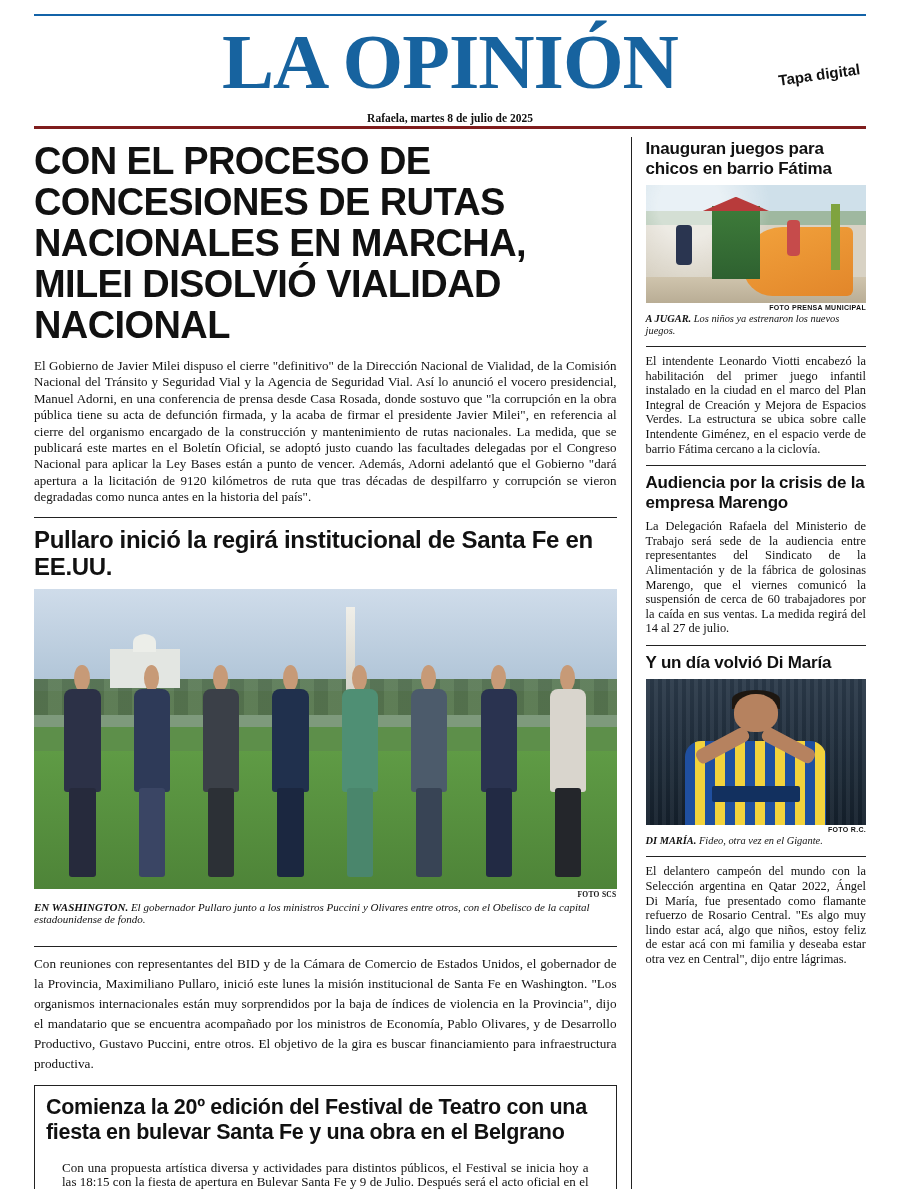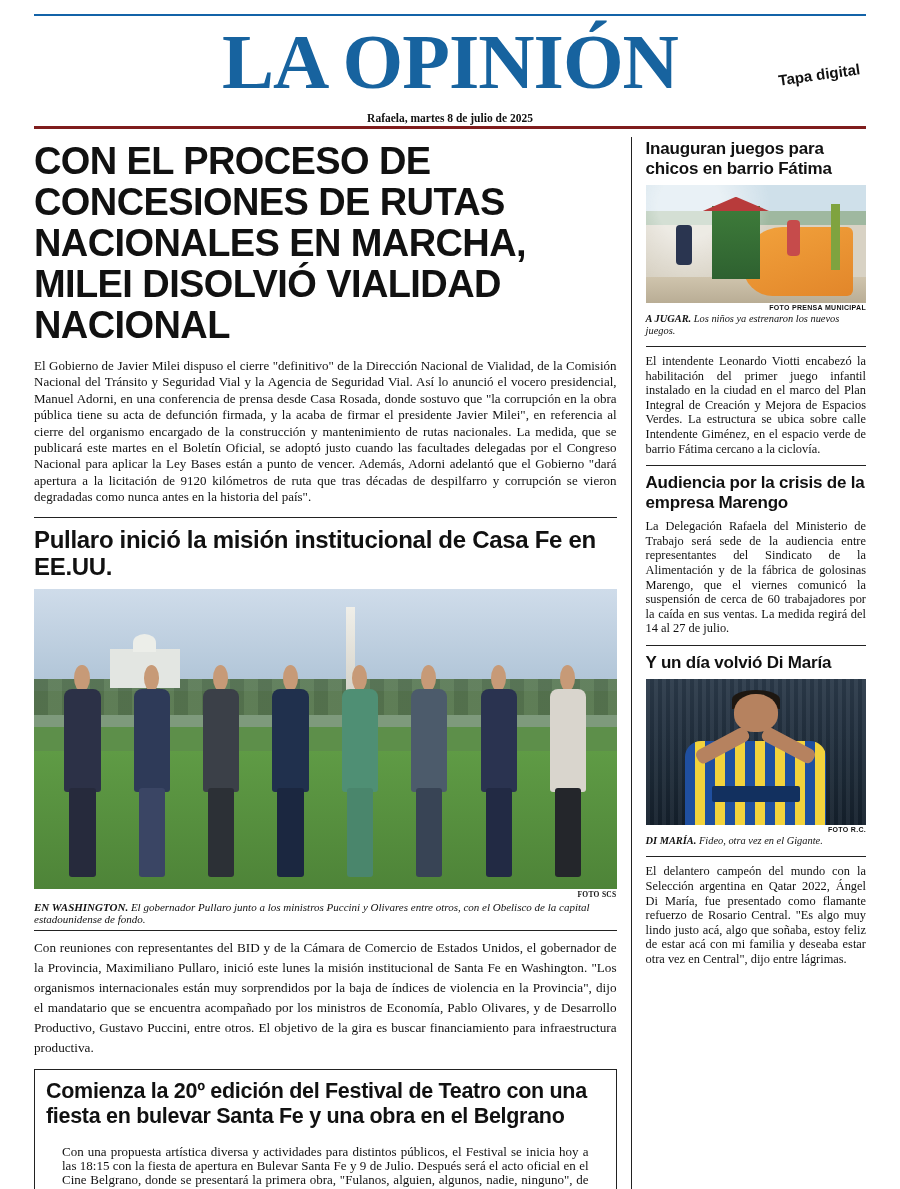--- a/index.html
+++ b/index.html
@@ -108,21 +108,21 @@
     letter-spacing:0.3px;
     text-align:right;
     margin-top:1px;
   }
   .caption{
     font-size:11px;
     line-height:12.6px;
     font-style:italic;
     margin-top:2px;
     border-bottom:1px solid #222;
-    padding-bottom:4px;
+    padding-bottom:20px;
   }
   .caption b{font-style:italic;font-weight:bold;}
   .story-body{
     font-size:13.2px;
     line-height:20px;
     text-align:justify;
     margin:7px 0 0 0;
   }
 
   
@@ -328,21 +328,21 @@
 
   <div class="content">
 
     <div class="col-main">
 
       <h1 class="lead-headline">CON EL PROCESO DE CONCESIONES DE RUTAS NACIONALES EN MARCHA, MILEI DISOLVIÓ VIALIDAD NACIONAL</h1>
       <p class="lead-body">El Gobierno de Javier Milei dispuso el cierre "definitivo" de la Dirección Nacional de Vialidad, de la Comisión Nacional del Tránsito y Seguridad Vial y la Agencia de Seguridad Vial. Así lo anunció el vocero presidencial, Manuel Adorni, en una conferencia de prensa desde Casa Rosada, donde sostuvo que "la corrupción en la obra pública tiene su acta de defunción firmada, y la acaba de firmar el presidente Javier Milei", en referencia al cierre del organismo encargado de la construcción y mantenimiento de rutas nacionales. La medida, que se publicará este martes en el Boletín Oficial, se adoptó justo cuando las facultades delegadas por el Congreso Nacional para aplicar la Ley Bases están a punto de vencer. Además, Adorni adelantó que el Gobierno "dará apertura a la licitación de 9120 kilómetros de ruta que tras décadas de despilfarro y corrupción se vieron degradadas como nunca antes en la historia del país".</p>
 
       <div class="rule-thin"></div>
 
-      <h2 class="sub-headline">Pullaro inició la misión institucional de Casa Fe en EE.UU.</h2>
+      <h2 class="sub-headline">Pullaro inició la regirá institucional de Santa Fe en EE.UU.</h2>
 
       <div class="photo-wrap">
         <div class="ph ph-wash">
           <div class="sky-haze"></div>
           <div class="treeline"></div>
           <div class="capitol"></div>
           <div class="dome"></div>
           <div class="obelisk"></div>
           <div class="lawn"></div>
           <div class="people">
@@ -438,17 +438,17 @@
         <div class="armL"></div>
         <div class="armR"></div>
         <div class="hair"></div>
         <div class="head"></div>
       </div>
       <div class="side-credit">FOTO R.C.</div>
       <div class="side-caption">
         <b>DI MARÍA.</b><span> Fideo, otra vez en el Gigante.</span>
       </div>
       <div class="side-rule"></div>
-      <p class="side-body">El delantero campeón del mundo con la Selección argentina en Qatar 2022, Ángel Di María, fue presentado como flamante refuerzo de Rosario Central. "Es algo muy lindo justo acá, algo que soñaba, estoy feliz de estar acá con mi familia y deseaba estar otra vez en Central", dijo entre lágrimas.</p>
+      <p class="side-body">El delantero campeón del mundo con la Selección argentina en Qatar 2022, Ángel Di María, fue presentado como flamante refuerzo de Rosario Central. "Es algo muy lindo estar acá, algo que niños, estoy feliz de estar acá con mi familia y deseaba estar otra vez en Central", dijo entre lágrimas.</p>
 
     </div>
   </div>
 </div>
 
 </body></html>

